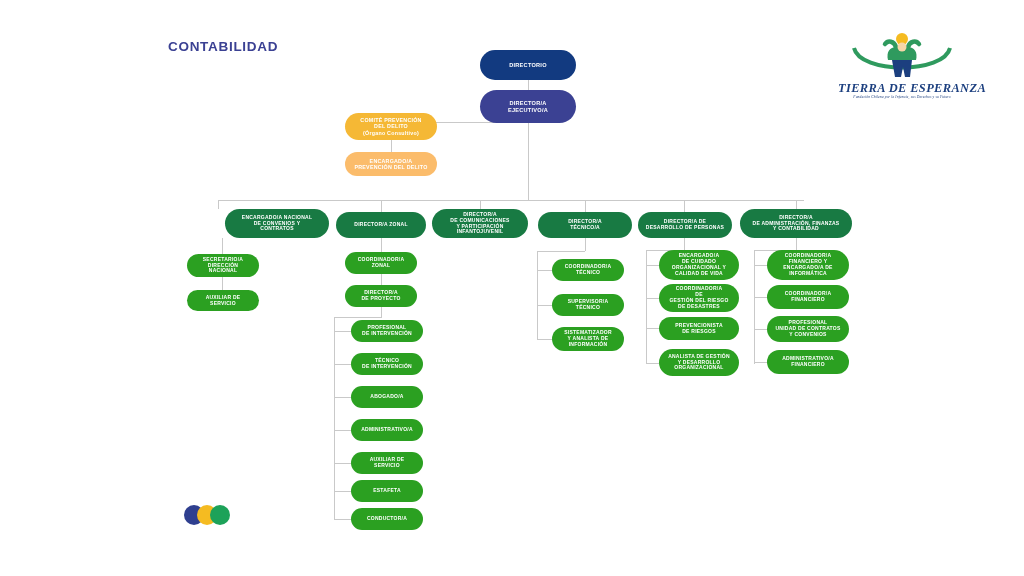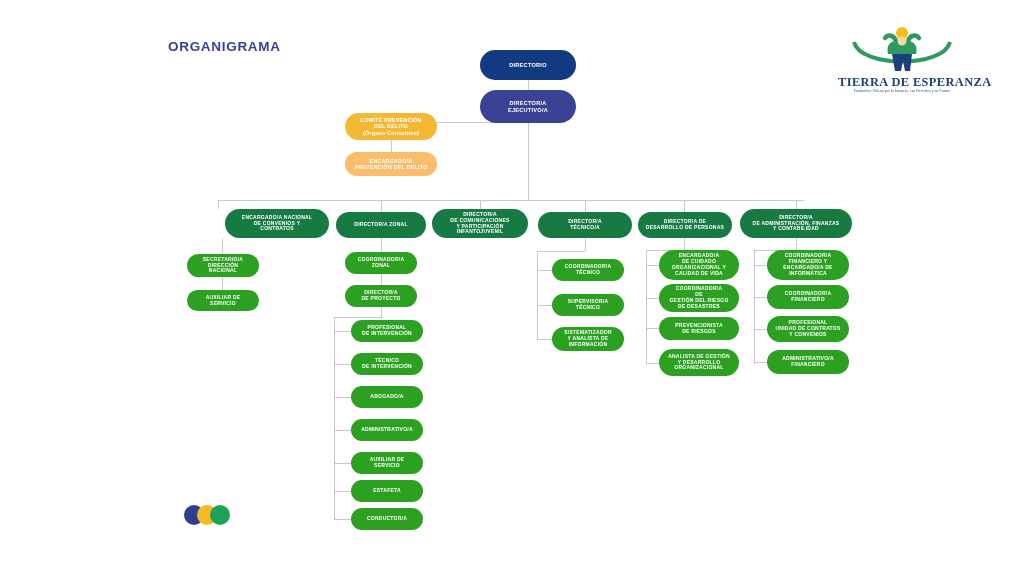--- a/index.html
+++ b/index.html
@@ -25,23 +25,24 @@
     font-weight: bold;
     letter-spacing: 0.7px;
     color: #3b4193;
     white-space: nowrap;
   }
 
   
   #logo {
     position: absolute;
     left: 838px;
-    top: 24px;
+    top: 30px;
     width: 128px;
     height: 78px;
+    font-style: italic;
   }
   #logo svg { display: block; }
   .logo-word {
     position: absolute;
     left: 0;
     top: 51px;
     width: 128px;
     text-align: center;
     font-family: "Liberation Serif", serif;
     font-size: 12.4px;
@@ -105,21 +106,21 @@
     z-index: 1;
   }
   .vl { width: 1px; }
   .hl { height: 1px; }
 </style>
 </head>
 <body>
 
 <div id="page">
 
-  <div id="chart-title">ORGANIGRAMA</div>
+  <div id="chart-title">CONTABILIDAD</div>
 
   <div id="logo">
     <svg width="128" height="54" viewBox="0 0 128 54">
       <path d="M16 18 C22 44, 106 44, 112 18" fill="none" stroke="#2f9a5e" stroke-width="4"></path>
       <circle cx="64" cy="9" r="6" fill="#f5bb21"></circle>
       <path d="M50 30 C48 22, 52 17, 58 17 L70 17 C76 17, 80 22, 78 30 Z" fill="#2f9a5e"></path>
       <path d="M58 17 C56 11, 50 10, 47 14" fill="none" stroke="#2f9a5e" stroke-width="4.5" stroke-linecap="round"></path>
       <path d="M70 17 C72 11, 78 10, 81 14" fill="none" stroke="#2f9a5e" stroke-width="4.5" stroke-linecap="round"></path>
       <circle cx="64" cy="17" r="4.5" fill="#f6d6a8"></circle>
       <path d="M54 30 L74 30 L72 47 L67 47 L65 37 L63 47 L57 47 Z" fill="#1c3f7f"></path>

